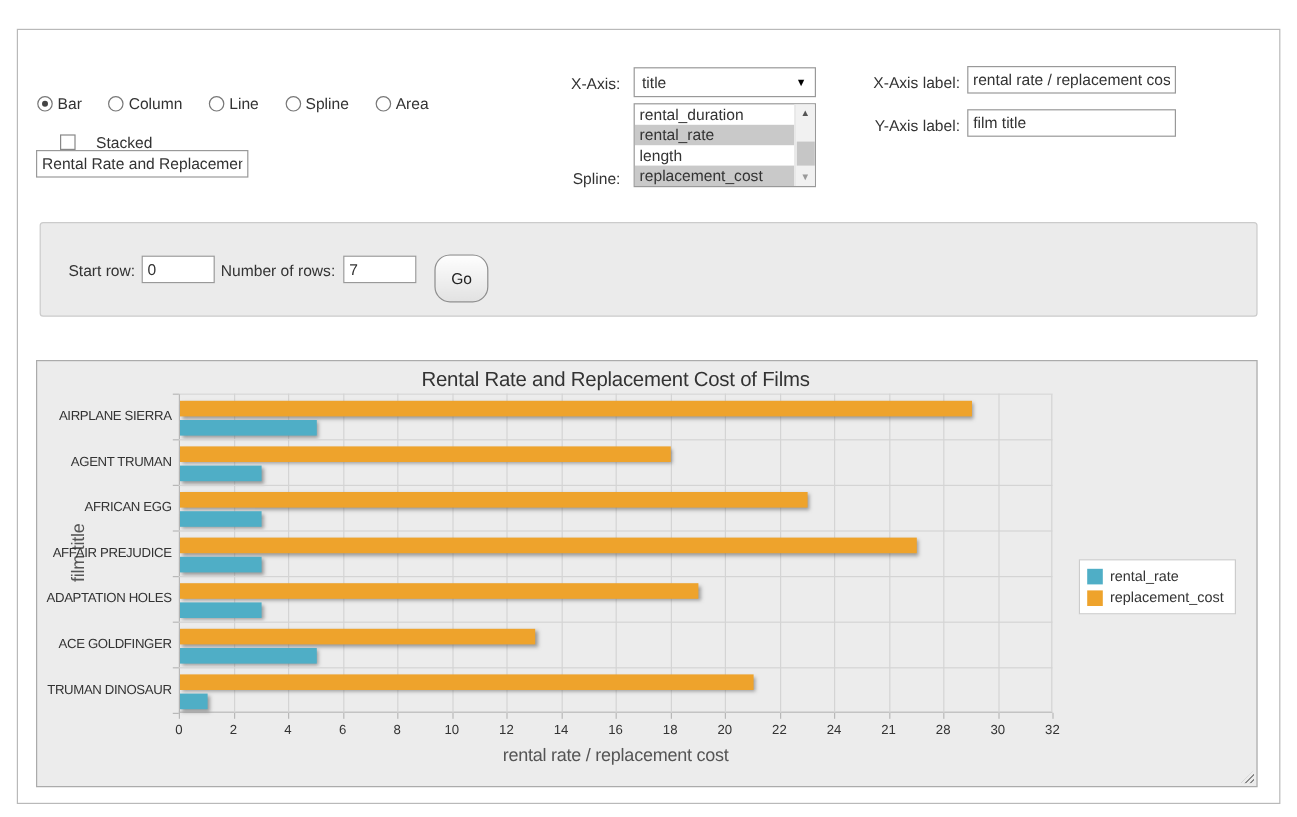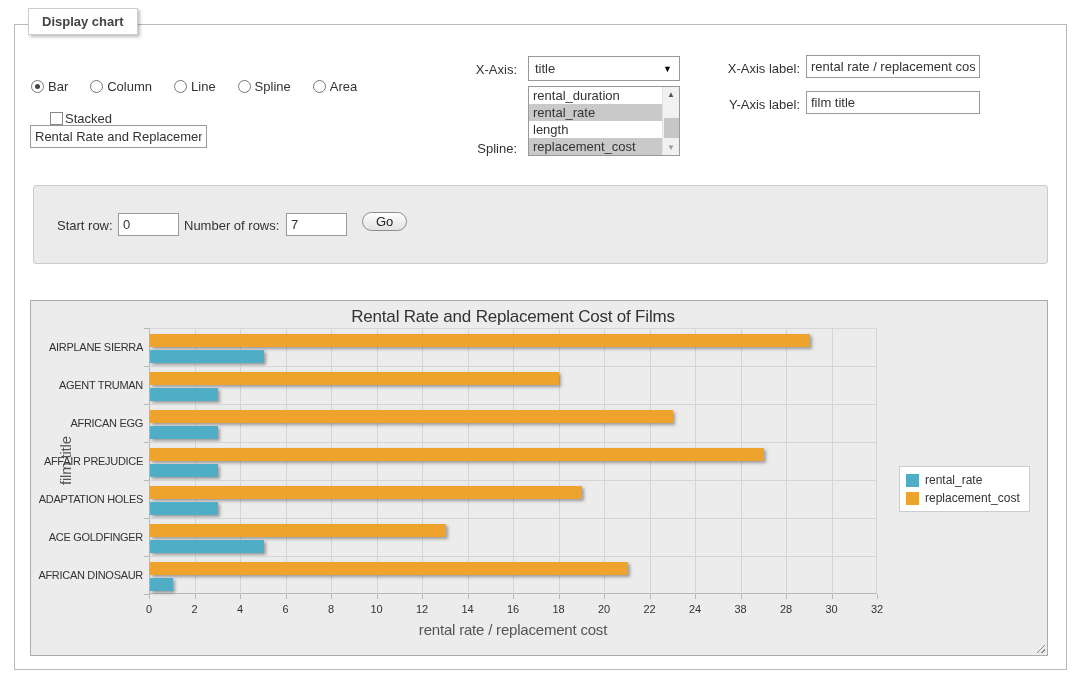--- a/index.html
+++ b/index.html
@@ -15,21 +15,21 @@
                 font-size:13px; color:#444; z-index:5; }
 
   
   .ctl-label { color:#333; }
   .radio-group { position:absolute; left:16px; top:54px; display:flex; align-items:center; gap:22px; }
   .radio-item { display:inline-flex; align-items:center; gap:4px; cursor:default; }
   .radio { width:13px; height:13px; border:1px solid #777; border-radius:50%; background:#fff;
            position:relative; display:inline-block; }
   .radio.sel::after { content:""; position:absolute; left:3px; top:3px; width:5px; height:5px;
                       border-radius:50%; background:#444; }
-  .checkbox-row { position:absolute; left:15px; top:86px; display:flex; align-items:center; gap:2px;padding-left:20px; }
+  .checkbox-row { position:absolute; left:15px; top:86px; display:flex; align-items:center; gap:17px;padding-left:20px; }
   .checkbox { width:13px; height:13px; border:1px solid #888; background:#fff; display:inline-block; }
 
   input.txt { height:23px; border:1px solid #999; padding:1px 4px; font:13px "Liberation Sans",sans-serif;
               color:#333; background:#fff; }
   .title-input { position:absolute; left:15px; top:100px; width:177px; }
 
   .field-label { position:absolute; text-align:right; color:#333; }
   .xaxis-label-txt { left:400px; top:37px; width:102px; }
   .series-label-txt { left:400px; top:116px; width:102px; }
   .xaxislabel-txt { left:672px; top:36px; width:113px; }
@@ -57,21 +57,21 @@
   .y-axis-input { top:66px; }
 
   
   .rows-panel { position:absolute; left:18px; top:160px; width:1015px; height:79px; background:#ebebeb;
                 border:1px solid #cbcbcb; border-radius:3px; }
   .rows-panel .lbl { position:absolute; top:32px; color:#333; }
   .startrow-lbl { left:23px; }
   .numrows-lbl { left:150px; }
   .startrow-input { position:absolute; left:84px; top:27px; width:61px; }
   .numrows-input { position:absolute; left:252px; top:27px; width:61px; }
-  .go-btn { position:absolute; left:328px; top:26px; height:19px; padding:0 13px; border:1px solid #8e8e8e;
+  .go-btn { position:absolute; left:328px; top:26px; height:40px; padding:0 13px; border:1px solid #8e8e8e;
             border-radius:13px; background:linear-gradient(#fefefe,#e2e2e2); font:13px "Liberation Sans",sans-serif;
             color:#222; }
 
   
   .chart-panel { position:absolute; left:15px; top:275px; width:1018px; height:356px; background:#ececec;
                  border:1px solid #ababab; }
   .chart-title { position:absolute; left:118px; top:6px; width:728px; text-align:center; font-size:17px;
                  color:#333; letter-spacing:-0.2px; }
   .plot-area { position:absolute; left:118px; top:27px; width:728px; height:266px;
                border-top:1px solid #d7d7d7; border-right:1px solid #d4d4d4;
@@ -95,21 +95,20 @@
   .legend-swatch { width:13px; height:13px; display:inline-block; }
   .resize-grip { position:absolute; right:2px; bottom:2px; width:11px; height:11px;
                  background:repeating-linear-gradient(-45deg, transparent 0 2px, #8a8a8a 2px 3px);
                  clip-path:polygon(100% 0, 100% 100%, 0 100%); cursor:nwse-resize; }
 </style>
 </head>
 <body>
 
 <div class="page">
   <div class="fieldset">
-    <div class="legend-box">Display chart</div>
 
     <div class="radio-group">
         <label class="radio-item">
           <span class="radio sel"></span>
           <span class="ctl-label">Bar</span>
         </label>
         <label class="radio-item">
           <span class="radio"></span>
           <span class="ctl-label">Column</span>
         </label>
@@ -207,21 +206,21 @@
           <div class="tick-x" style="left: 573px; top: 293px;"></div>
           <div class="xtick-label" style="left: 573px; top: 302px;">20</div>
           <div class="gridline-v" style="left: 618.5px; top: 27px; height: 266px;"></div>
           <div class="tick-x" style="left: 618.5px; top: 293px;"></div>
           <div class="xtick-label" style="left: 618.5px; top: 302px;">22</div>
           <div class="gridline-v" style="left: 664px; top: 27px; height: 266px;"></div>
           <div class="tick-x" style="left: 664px; top: 293px;"></div>
           <div class="xtick-label" style="left: 664px; top: 302px;">24</div>
           <div class="gridline-v" style="left: 709.5px; top: 27px; height: 266px;"></div>
           <div class="tick-x" style="left: 709.5px; top: 293px;"></div>
-          <div class="xtick-label" style="left: 709.5px; top: 302px;">38</div>
+          <div class="xtick-label" style="left: 709.5px; top: 302px;">21</div>
           <div class="gridline-v" style="left: 755px; top: 27px; height: 266px;"></div>
           <div class="tick-x" style="left: 755px; top: 293px;"></div>
           <div class="xtick-label" style="left: 755px; top: 302px;">28</div>
           <div class="gridline-v" style="left: 800.5px; top: 27px; height: 266px;"></div>
           <div class="tick-x" style="left: 800.5px; top: 293px;"></div>
           <div class="xtick-label" style="left: 800.5px; top: 302px;">30</div>
           <div class="tick-x" style="left: 846px; top: 293px;"></div>
           <div class="xtick-label" style="left: 846px; top: 302px;">32</div>
           <div class="tick-y" style="left: 113px; top: 27px;"></div>
           <div class="cat-label" style="top: 40px;">AIRPLANE SIERRA</div>
@@ -247,21 +246,21 @@
           <div class="cat-label" style="top: 192px;">ADAPTATION HOLES</div>
           <div class="bar" style="left: 119px; top: 185px; width: 432.022px; background: rgb(238, 163, 44);"></div>
           <div class="bar" style="left: 119px; top: 201px; width: 68.0225px; background: rgb(79, 174, 198);"></div>
           <div class="gridline-h" style="left: 118px; top: 217px; width: 728px;"></div>
           <div class="tick-y" style="left: 113px; top: 217px;"></div>
           <div class="cat-label" style="top: 230px;">ACE GOLDFINGER</div>
           <div class="bar" style="left: 119px; top: 223px; width: 295.522px; background: rgb(238, 163, 44);"></div>
           <div class="bar" style="left: 119px; top: 239px; width: 113.523px; background: rgb(79, 174, 198);"></div>
           <div class="gridline-h" style="left: 118px; top: 255px; width: 728px;"></div>
           <div class="tick-y" style="left: 113px; top: 255px;"></div>
-          <div class="cat-label" style="top: 268px;">AFRICAN DINOSAUR</div>
+          <div class="cat-label" style="top: 268px;">TRUMAN DINOSAUR</div>
           <div class="bar" style="left: 119px; top: 261px; width: 477.522px; background: rgb(238, 163, 44);"></div>
           <div class="bar" style="left: 119px; top: 277px; width: 22.5225px; background: rgb(79, 174, 198);"></div>
           <div class="tick-y" style="left: 113px; top: 293px;"></div>
         </div>
       <div class="xaxis-title">rental rate / replacement cost</div>
       <div class="chart-legend">
           <div class="legend-item">
             <span class="legend-swatch" style="background: rgb(79, 174, 198);"></span>
             <span>rental_rate</span>
           </div>

